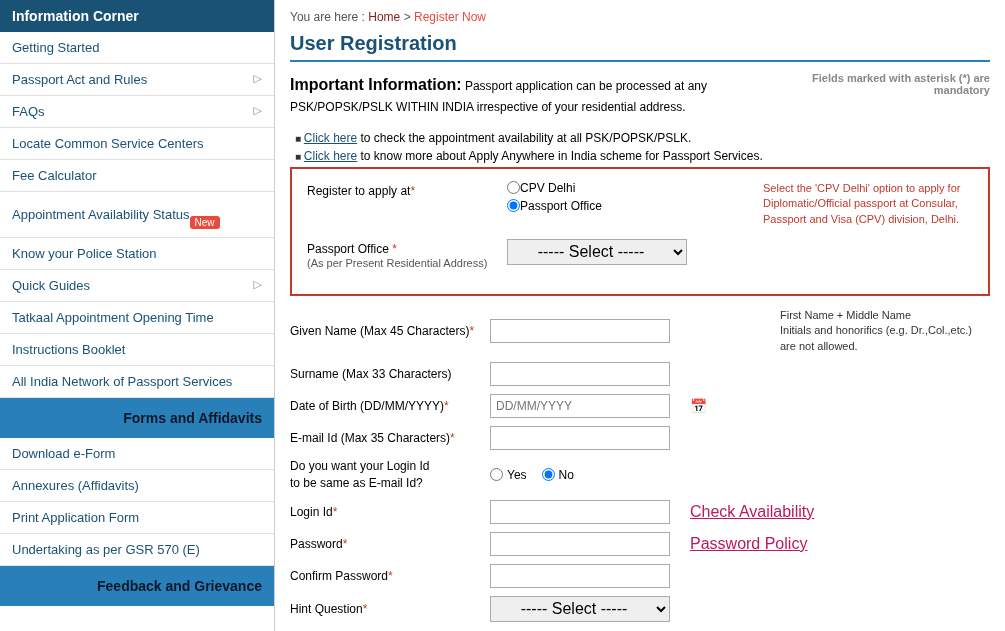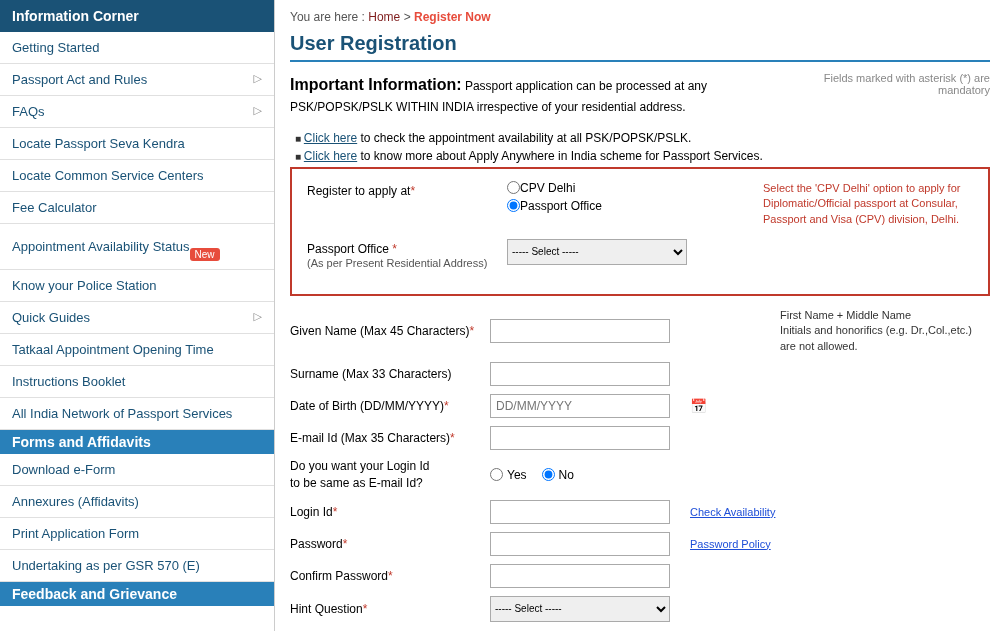--- a/index.html
+++ b/index.html
@@ -22,42 +22,43 @@
       justify-content: space-between;
       padding: 8px 12px;
       border-bottom: 1px solid #e0e0e0;
       color: #1a5276;
       cursor: pointer;
       font-size: 13px;
     }
     .sidebar-item .arrow { color: #888; font-size: 11px; }
     .sidebar-section-header {
       background: #2980b9;
-      color: #ffffff;
+      color: #0f172a;
       font-weight: bold;
       font-size: 14px;
-      padding: 4px 12px;
+      padding: 12px 12px;
+      text-align: right;
     }
     .sidebar-item-new { display: flex; align-items: center; }
     .badge-new {
       background: #e74c3c;
       color: #fff;
       font-size: 10px;
       padding: 1px 5px;
       border-radius: 3px;
       font-weight: normal;
       margin-top: 16px;
     }
 
     
     .main { flex: 1; padding: 10px 15px; overflow-y: auto; }
 
     .breadcrumb { font-size: 12px; color: #555; margin-bottom: 8px; }
     .breadcrumb a { color: #7f1d1d; text-decoration: none; }
-    .breadcrumb .current { color: #e74c3c; font-weight: bold; }
+    .breadcrumb .current { color: #e74c3c; font-weight: normal; }
 
     .page-title { font-size: 20px; color: #1a5276; font-weight: bold; border-bottom: 2px solid #2980b9; padding-bottom: 5px; margin-bottom: 10px; }
 
     .info-box { font-size: 12px; margin-bottom: 8px; line-height: 1.6; }
     .info-box strong { font-size: 16px; }
     .mandatory-note { color: #888; font-size: 11px; text-align: right; margin-bottom: 5px; }
 
     .info-links { list-style: none; padding-left: 5px; }
     .info-links li { margin-bottom: 4px; font-size: 12px; }
     .info-links li::before { content: "■ "; color: #333; font-size: 10px; }
@@ -71,43 +72,44 @@
     .form-label .sub-label { font-size: 11px; color: #555; }
     .form-controls { flex: 1; display: flex; align-items: center; gap: 8px; }
 
     .radio-group { display: flex; flex-direction: column; gap: 4px; }
     .radio-item { display: flex; align-items: center; font-size: 12px; }
 
     select.form-select {
       width: 180px;
       height: 26px;
       border: 1px solid #aaa;
-      font-size: 10px;
+      font-size: 16px;
       padding: 2px 0;
+      text-align: center;
     }
 
     .form-row { display: flex; align-items: center; margin-bottom: 8px; }
     .form-row-label { width: 200px; font-size: 12px; flex-shrink: 0; }
     .form-row-input { display: flex; align-items: center; gap: 20px; flex: 1; }
 
     input[type="text"], input[type="password"], input[type="email"] {
       height: 24px;
       border: 1px solid #aaa;
       font-size: 12px;
       padding: 2px 5px;
       width: 180px;
     }
 
     .date-input { width: 160px; }
     .cal-icon { font-size: 14px; color: #555; cursor: pointer; }
 
     .radio-inline { display: flex; align-items: center; gap: 15px; font-size: 12px; }
     .radio-inline-item { display: flex; align-items: center; gap: 4px; }
 
-    .link-btn { color: #1d4ed8; text-decoration: underline; cursor: pointer; font-size: 11px; white-space: nowrap; }
+    .link-btn { color: #be185d; text-decoration: underline; cursor: pointer; font-size: 16px; white-space: nowrap; }
 
     .hint-red { color: #c0392b; font-size: 11px; width: 220px; flex-shrink: 0; padding-left: 10px; line-height: 1.4; }
     .hint-blue { color: #2980b9; font-size: 11px; width: 220px; flex-shrink: 0; padding-left: 10px; line-height: 1.4; }
   </style>
 </head>
 <body>
 
 <div class="container">
 
   <div class="sidebar">
@@ -116,23 +118,20 @@
     <div class="sidebar-item">
       <span>Getting Started</span>
     </div>
     <div class="sidebar-item">
       <span>Passport Act and Rules</span>
       <span class="arrow">▷</span>
     </div>
     <div class="sidebar-item">
       <span>FAQs</span>
       <span class="arrow">▷</span>
-    </div>
-    <div class="sidebar-item">
-      <span>Locate Passport Seva Kendra</span>
     </div>
     <div class="sidebar-item">
       <span>Locate Common Service Centers</span>
     </div>
     <div class="sidebar-item">
       <span>Fee Calculator</span>
     </div>
     <div class="sidebar-item">
       <span class="sidebar-item-new">
         <span>Appointment Availability Status</span>
@@ -182,21 +181,21 @@
       <span class="current">Register Now</span>
     </div>
 
     <div class="page-title">User Registration</div>
 
     <div style="display: flex; justify-content: space-between; align-items: flex-start; margin-bottom: 6px;">
       <div class="info-box" style="flex:1;">
         <strong>Important Information:</strong>
         <span> Passport application can be processed at any PSK/POPSK/PSLK WITHIN INDIA irrespective of your residential address.</span>
       </div>
-      <div class="mandatory-note" style="width:220px; flex-shrink:0;">Fields marked with asterisk (*) are mandatory</div>
+      <div class="mandatory-note" style="width:220px; flex-shrink:0;font-weight:bold;">Fields marked with asterisk (*) are mandatory</div>
     </div>
 
     <ul class="info-links">
       <li>
         <a>Click here</a>
         <span> to check the appointment availability at all PSK/POPSK/PSLK.</span>
       </li>
       <li>
         <a>Click here</a>
         <span> to know more about Apply Anywhere in India scheme for Passport Services.</span>

